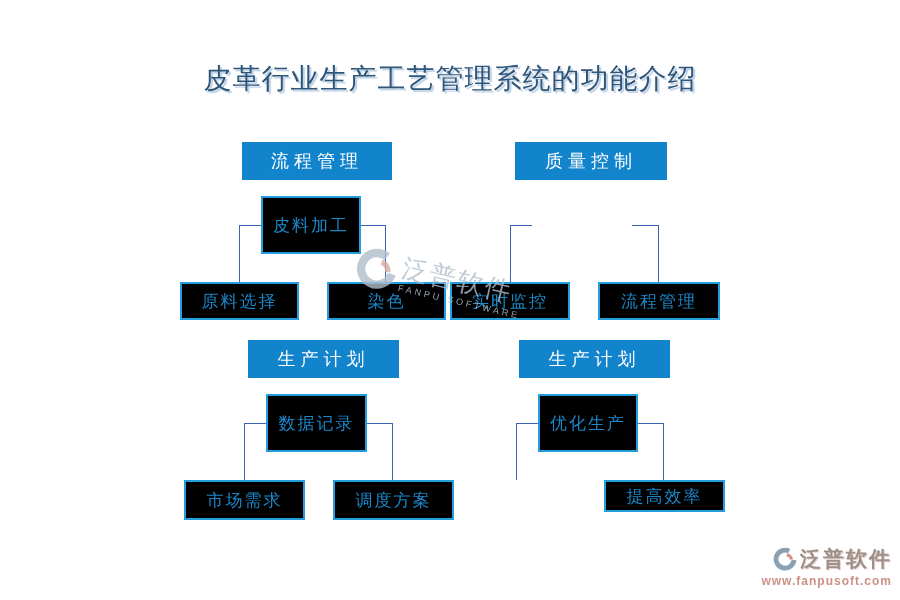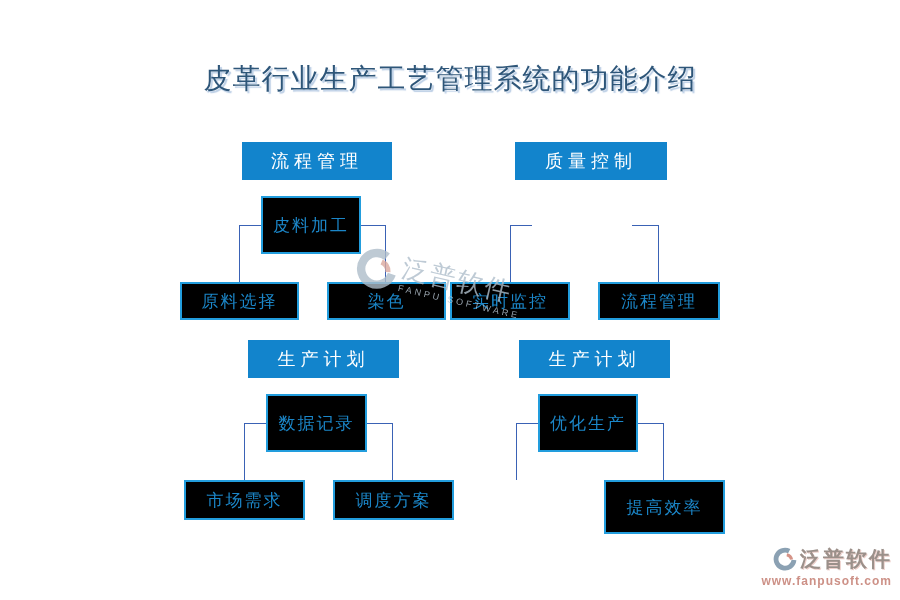--- a/index.html
+++ b/index.html
@@ -48,21 +48,21 @@
   .q3h{left:248px;top:340px;width:151px}
   .q3m{left:266px;top:394px;width:101px;height:58px}
   .q3l{left:184px;top:480px;width:121px;height:40px}
   .q3r{left:333px;top:480px;width:121px;height:40px}
   .q3cl{left:244px;top:423px;width:22px;height:57px}
   .q3cr{left:367px;top:423px;width:26px;height:57px}
   
   .q4h{left:519px;top:340px;width:151px}
   .q4m{left:538px;top:394px;width:100px;height:58px}
   .q4l{left:456px;top:480px;width:120px;height:40px}
-  .q4r{left:604px;top:480px;width:121px;height:54px}
+  .q4r{left:604px;top:480px;width:121px;height:32px}
   .q4cl{left:516px;top:423px;width:22px;height:57px}
   .q4cr{left:638px;top:423px;width:26px;height:57px}
 
   
   .wm-center{
     position:absolute;left:354px;top:262px;display:flex;gap:4px;
     align-items:flex-start;transform:rotate(13deg);opacity:.8;
     pointer-events:none;
   }
   .wm-center .wm-txt{

